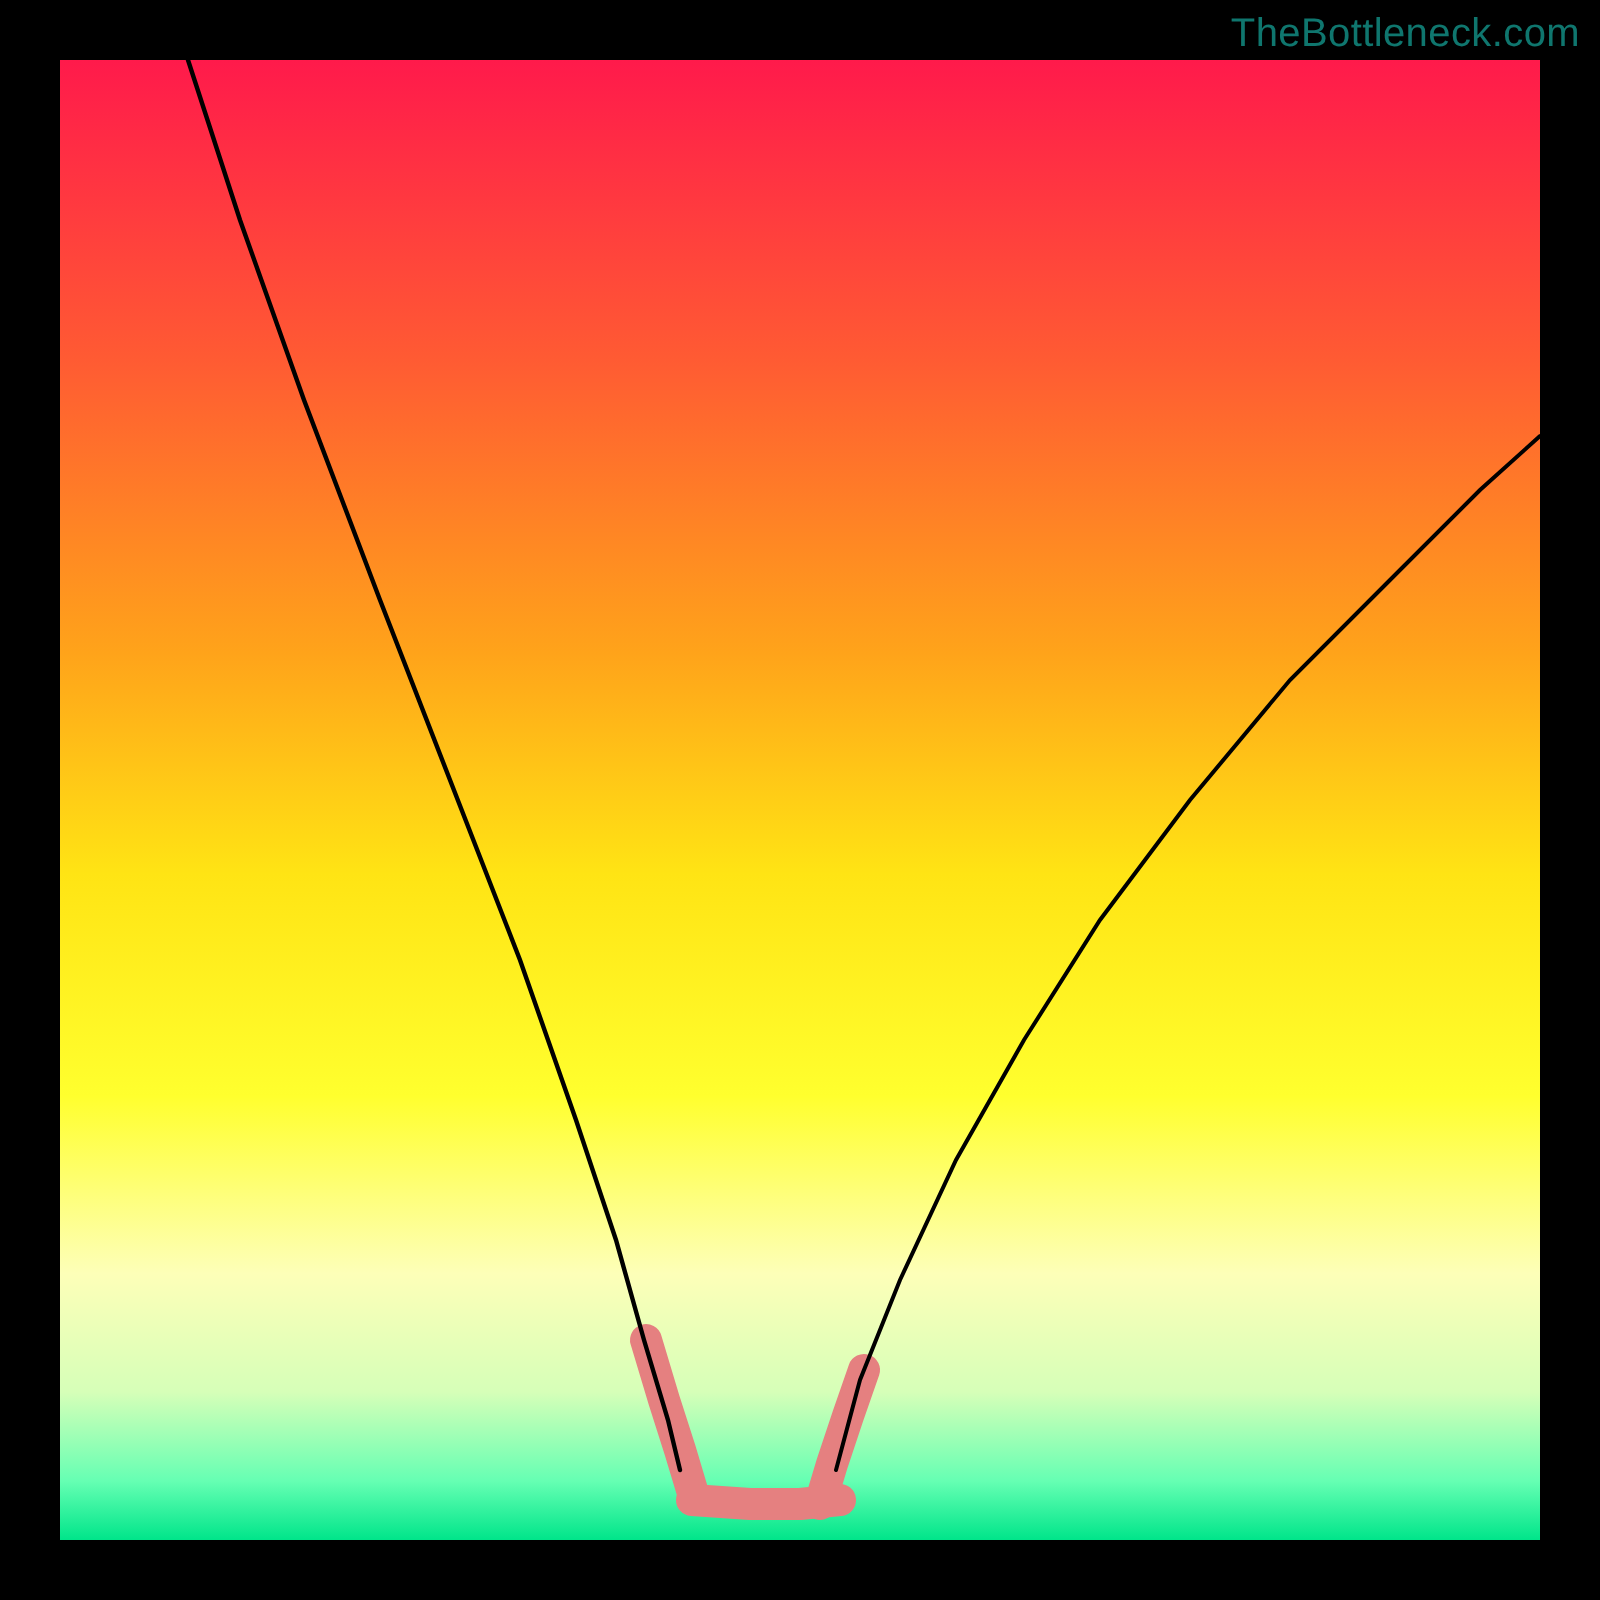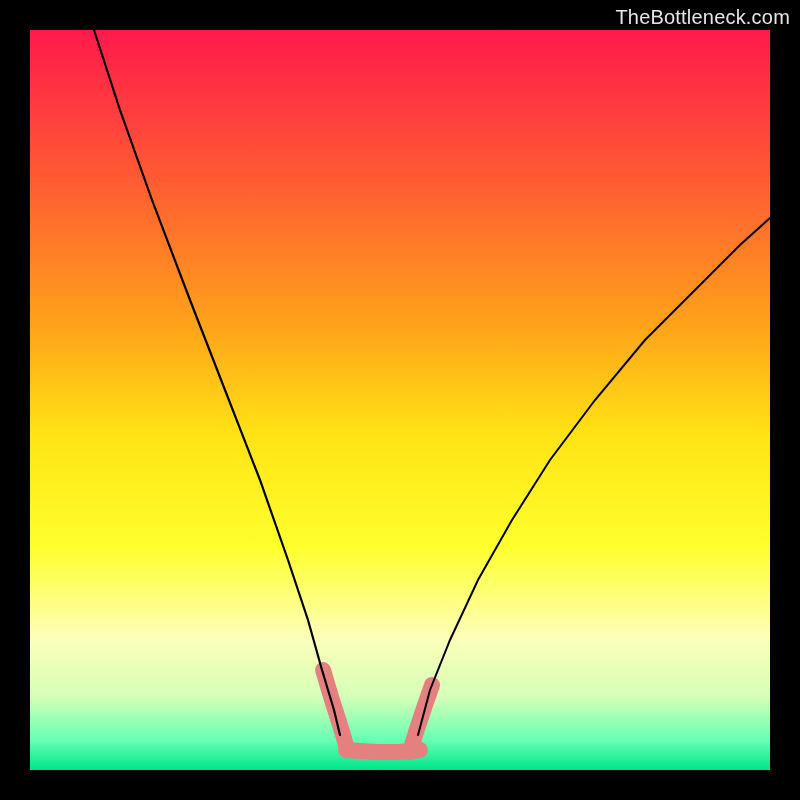--- a/index.html
+++ b/index.html
@@ -14,21 +14,21 @@
   .stage {
     position: relative;
     width: 800px;
     height: 800px;
     background: #000000;
   }
   .watermark {
     position: absolute;
     top: 6px;
     right: 10px;
-    color: #e5e5e5;
+    color: #0f766e;
     font-size: 20px;
     font-weight: 500;
     z-index: 5;
     letter-spacing: 0.2px;
   }
   .plot-svg {
     position: absolute;
     top: 0;
     left: 0;
   }

